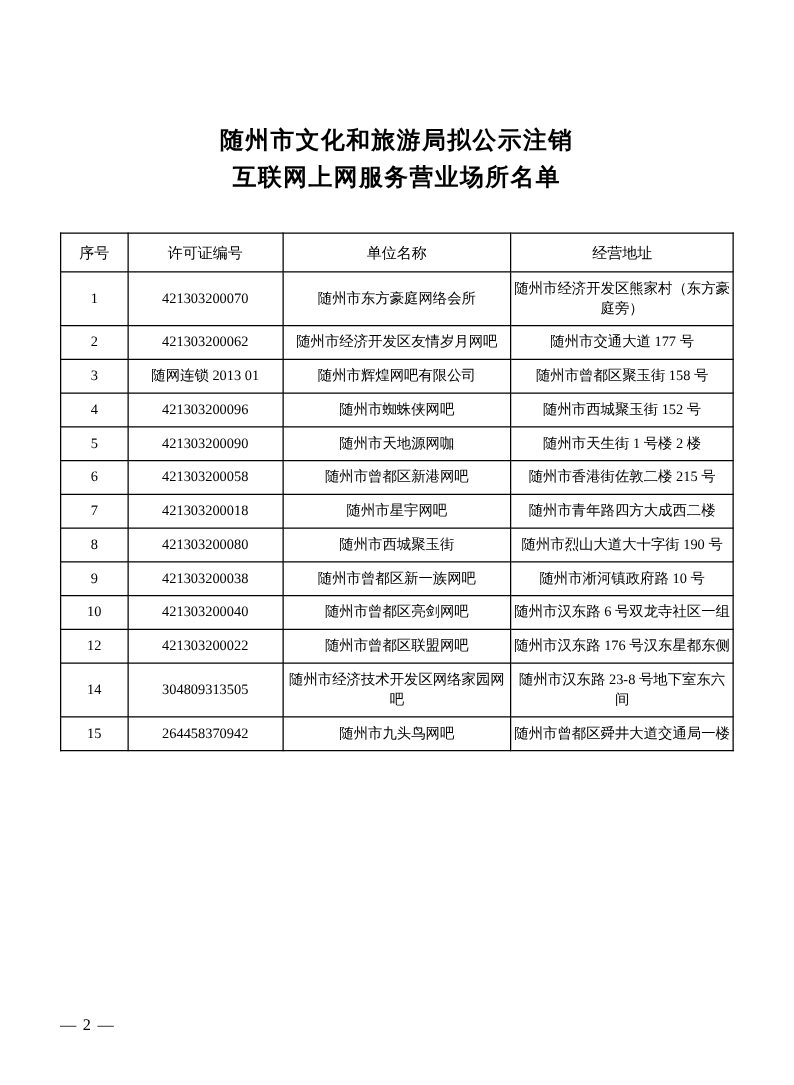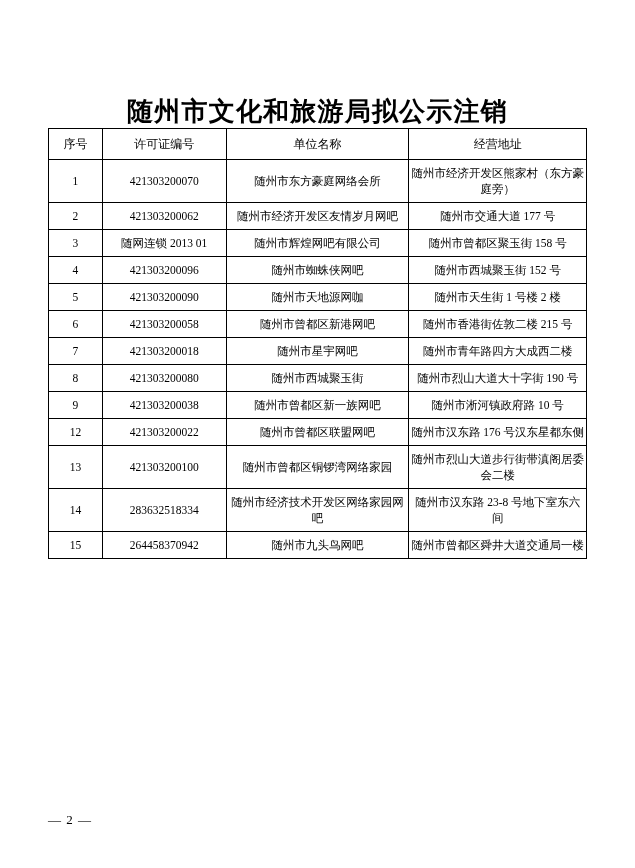--- a/index.html
+++ b/index.html
@@ -20,27 +20,28 @@
     height: 868px;
     box-sizing: border-box;
     padding: 0 48px;
     position: relative;
   }
   .title-block {
     padding-top: 98px;
     text-align: center;
   }
   .title-line {
-    font-size: 26px;
+    font-size: 19px;
     font-weight: bold;
     letter-spacing: 1.2px;
     line-height: 30px;
-    font-family: Liberation Mono, monospace;
+    font-family: Liberation Sans, sans-serif;
   }
   .table-wrap {
+    margin-top: 28px;
   }
   table.doc-table {
     border-collapse: collapse;
     width: 100%;
     table-layout: fixed;
   }
   table.doc-table td, table.doc-table th {
     border: 1px solid #000000;
     text-align: center;
     vertical-align: middle;
@@ -67,20 +68,21 @@
     letter-spacing: 1px;
   }
 </style>
 </head>
 <body>
 
 <div class="page">
 
   <div class="title-block">
     <div class="title-line">随州市文化和旅游局拟公示注销</div>
+    <div class="title-line">互联网上网服务营业场所名单</div>
   </div>
 
   <div class="table-wrap">
     <table class="doc-table">
       <colgroup>
         <col class="c-seq">
         <col class="c-lic">
         <col class="c-name">
         <col class="c-addr">
       </colgroup>
@@ -141,34 +143,34 @@
           <td>随州市西城聚玉街</td>
           <td class="cell-2line">随州市烈山大道大十字街 190 号</td>
         </tr>
         <tr>
           <td>9</td>
           <td>421303200038</td>
           <td>随州市曾都区新一族网吧</td>
           <td>随州市淅河镇政府路 10 号</td>
         </tr>
         <tr>
+          <td>10</td>
+          <td>421303200040</td>
+          <td>随州市曾都区亮剑网吧</td>
+          <td class="cell-2line">随州市汉东路 6 号双龙寺社区一组</td>
+        </tr>
+        <tr>
           <td>12</td>
           <td>421303200022</td>
           <td>随州市曾都区联盟网吧</td>
           <td class="cell-2line">随州市汉东路 176 号汉东星都东侧</td>
         </tr>
         <tr>
-          <td>13</td>
-          <td>421303200100</td>
-          <td>随州市曾都区铜锣湾网络家园</td>
-          <td class="cell-2line">随州市烈山大道步行街带滇阁居委会二楼</td>
-        </tr>
-        <tr>
           <td>14</td>
-          <td>283632518334</td>
+          <td>304809313505</td>
           <td class="cell-2line">随州市经济技术开发区网络家园网吧</td>
           <td class="cell-2line">随州市汉东路 23-8 号地下室东六间</td>
         </tr>
         <tr>
           <td>15</td>
           <td>264458370942</td>
           <td>随州市九头鸟网吧</td>
           <td class="cell-2line">随州市曾都区舜井大道交通局一楼</td>
         </tr>
       </tbody>

